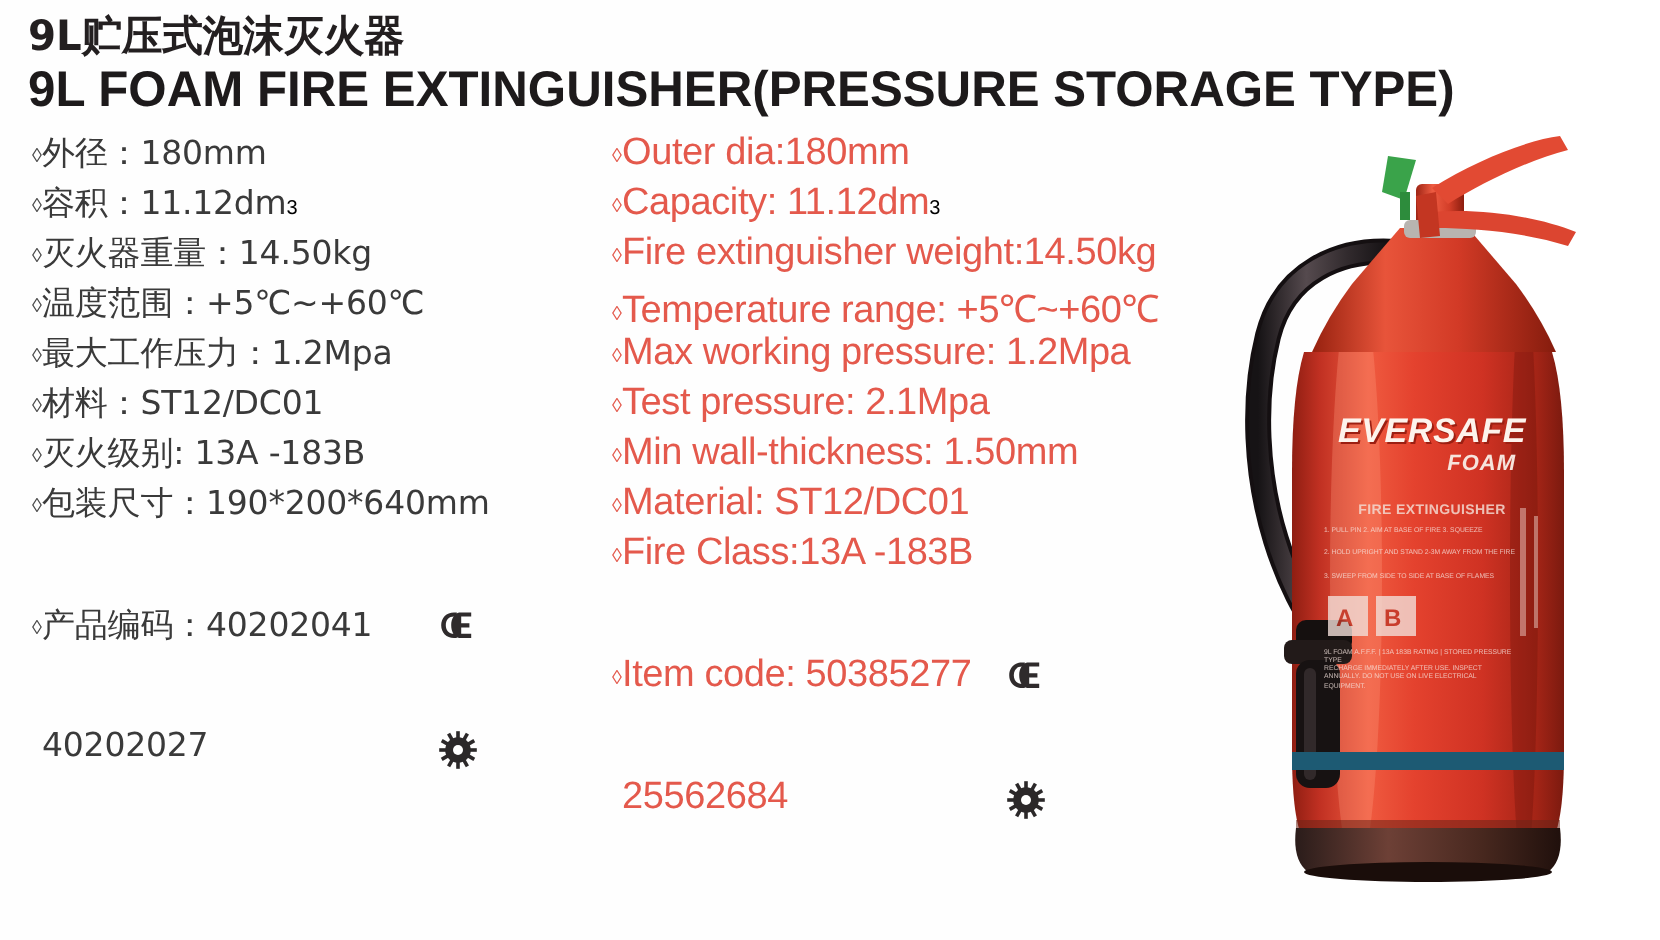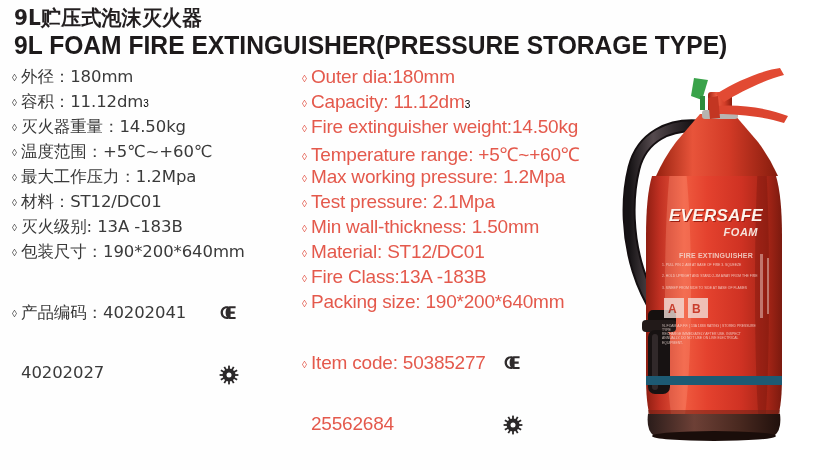--- a/index.html
+++ b/index.html
@@ -45,20 +45,21 @@
     white-space: nowrap;
     font-family: "Liberation Sans", sans-serif;
     transform: scaleX(0.985);
     transform-origin: left top;
   }
 
   
   .col {
     position: absolute;
     top: 66px;
+    text-align: right;
   }
   .col-cn { left: 12px; width: 300px; }
   .col-en { left: 302px; width: 330px; }
 
   .spec-line {
     display: flex;
     align-items: baseline;
     height: 25px;
     white-space: nowrap;
   }
@@ -284,24 +285,20 @@
         <span class="bullet"></span>
         <span class="spec-text">Min wall-thickness: 1.50mm</span>
       </div>
       <div class="spec-line">
         <span class="bullet"></span>
         <span class="spec-text">Material: ST12/DC01</span>
       </div>
       <div class="spec-line">
         <span class="bullet"></span>
         <span class="spec-text">Fire Class:13A -183B</span>
-      </div>
-      <div class="spec-line">
-        <span class="bullet"></span>
-        <span class="spec-text">Packing size: 190*200*640mm</span>
       </div>
       <div class="spec-line code-row">
         <span class="bullet"></span>
         <span class="spec-text">Item code: 50385277</span>
         <span class="icon-slot icon-ce">
           <svg width="20" height="20" viewBox="0 0 20 20">
             <path d="M9 3.2 C5.2 3.2 2.6 5.9 2.6 9.6 C2.6 13.3 5.2 16 9 16 L10.4 16 L10.4 13.9 L9 13.9 C6.5 13.9 4.9 12.2 4.9 9.6 C4.9 7 6.5 5.3 9 5.3 L10.4 5.3 L10.4 3.2 Z" fill="#2f2b2c"></path>
             <path d="M11.6 3.2 C9.3 3.6 7.6 6.2 7.6 9.6 C7.6 13 9.3 15.6 11.6 16 L17.6 16 L17.6 13.9 L12.6 13.9 L12.6 10.7 L16.7 10.7 L16.7 8.6 L12.6 8.6 L12.6 5.3 L17.6 5.3 L17.6 3.2 Z" fill="#2f2b2c"></path>
           </svg>
         </span>

